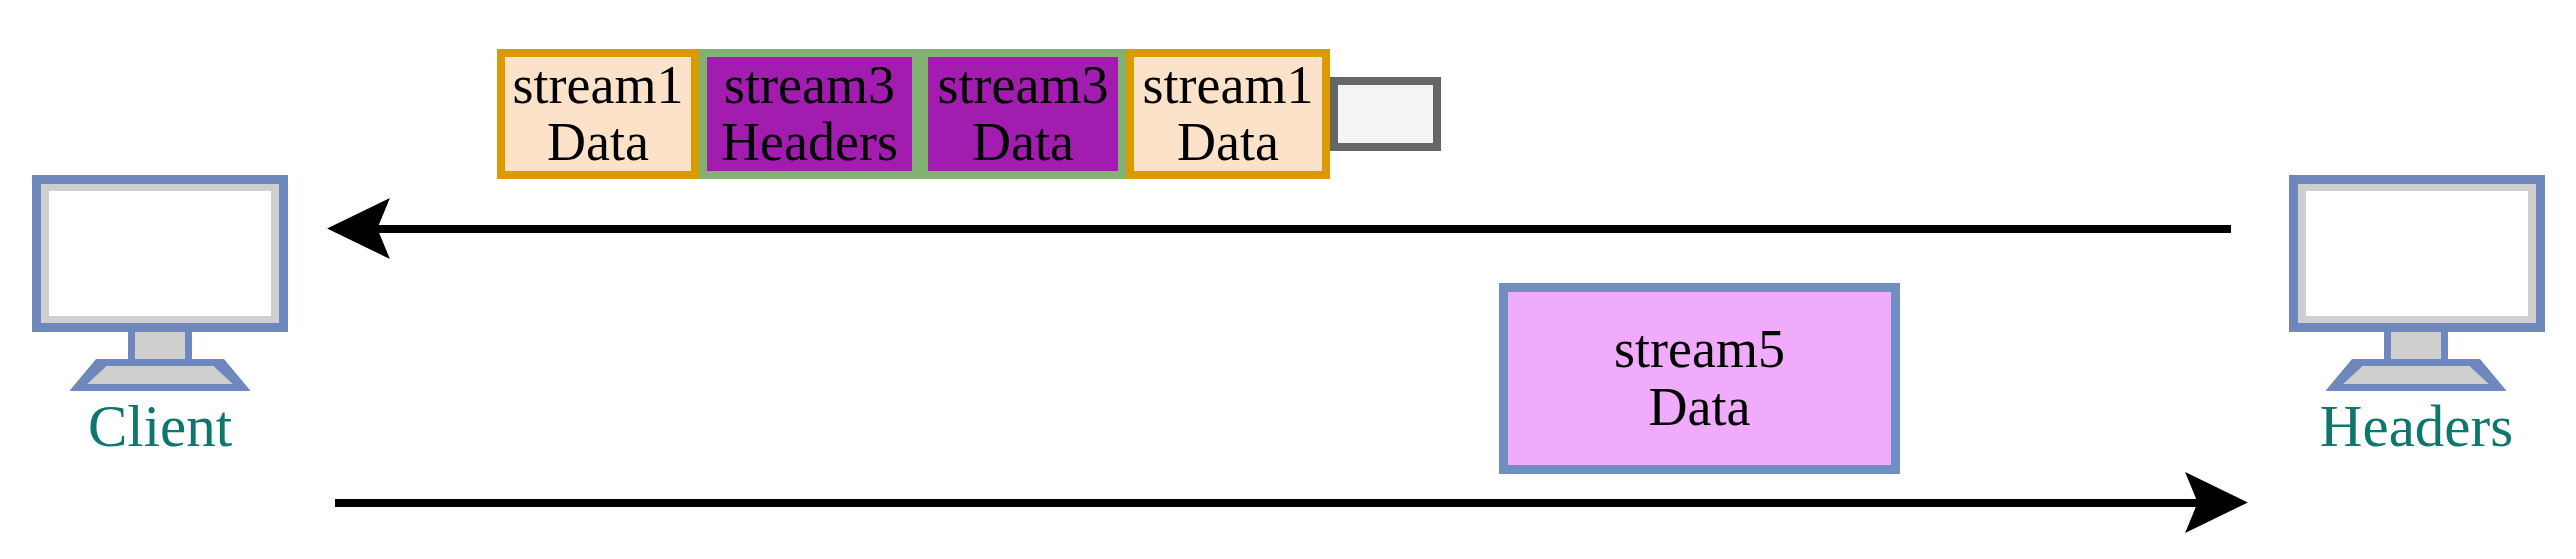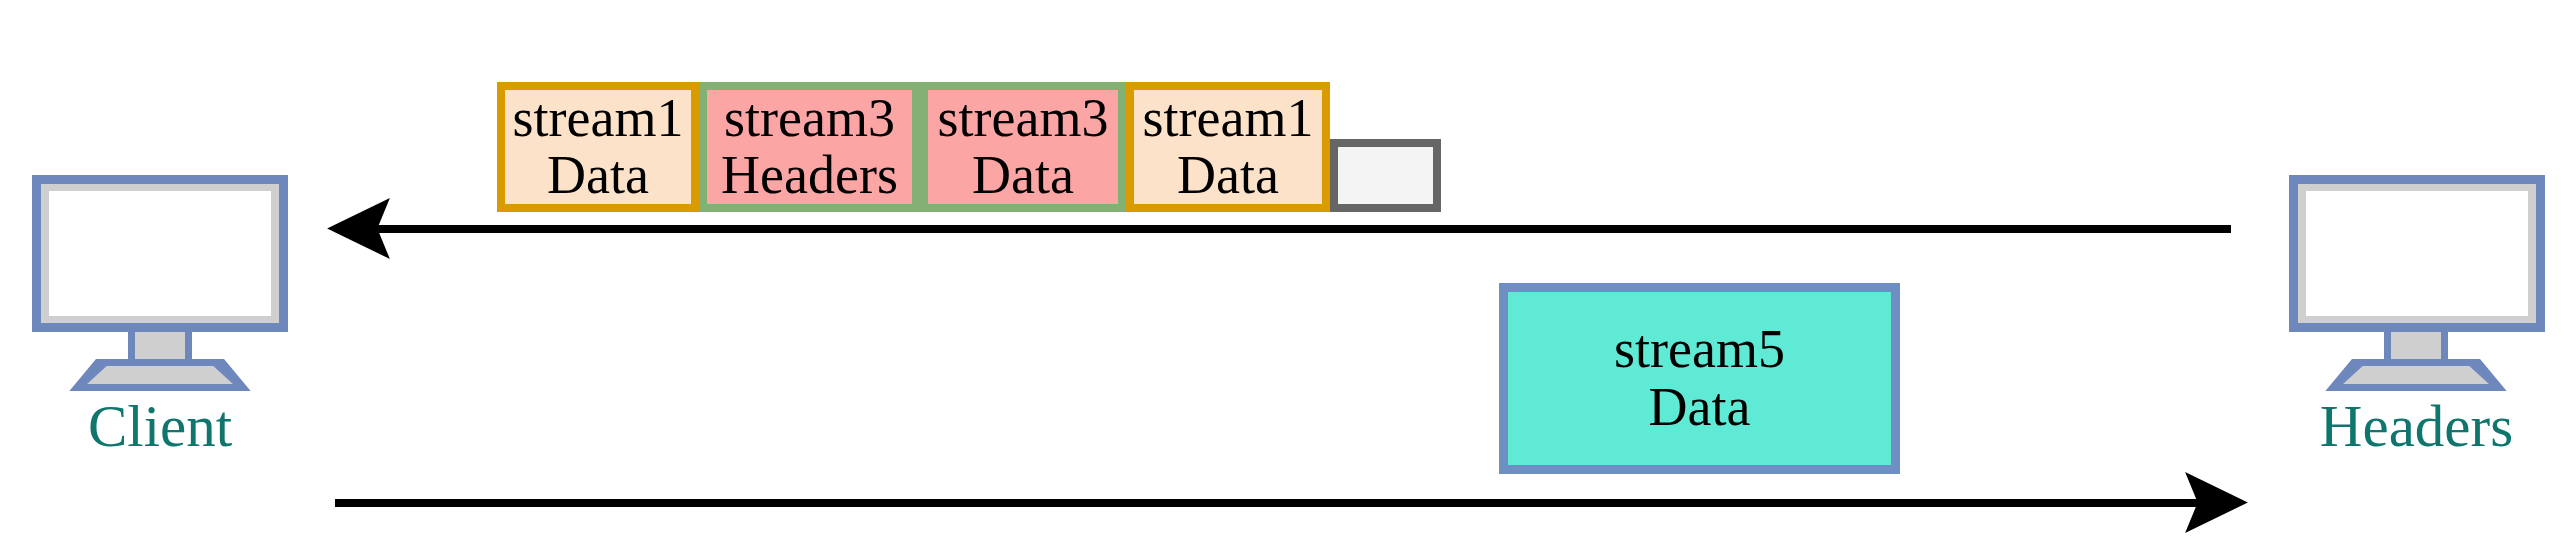--- a/index.html
+++ b/index.html
@@ -94,40 +94,40 @@
   #arrow-down-line { left: 335px; top: 499px; width: 1873px; }
   #arrow-down-head { left: 2185px; top: 472px; }
 
   
   #frame-row {
     position: absolute;
     left: 497px;
     top: 16px;
     height: 196px;
     display: flex;
-    align-items: flex-end;
+    align-items: center;
   }
   .frame-box {
     box-sizing: border-box;
     border: 8px solid #000;
     display: flex;
     flex-direction: column;
     align-items: center;
     justify-content: center;
     line-height: 1.06;
     font-size: 54px;
     color: #000000;
     white-space: nowrap;
     overflow: hidden;
   }
   .frame-box .line1 { display: block; }
   .frame-box .line2 { display: block; }
 
   .box-orange { border-color: #d99b00; background: #fce2c8; }
-  .box-green  { border-color: #82b173; background: #fca5a5; }
+  .box-green  { border-color: #82b173; background: #a21caf; }
   .box-gray   { border-color: #666666; background: #f4f4f4; }
 
   .box-w-226 { width: 202px; }
   .box-w-247 { width: 221px; }
   .box-w-230 { width: 206px; }
   .box-w-228 { width: 204px; }
   .box-w-124 { width: 111px; }
 
   .ellipsis-dots {
     font-size: 54px;
@@ -137,21 +137,21 @@
 
   
   #blue-frame {
     position: absolute;
     left: 1499px;
     top: 283px;
     width: 401px;
     height: 191px;
     box-sizing: border-box;
     border: 9.8px solid #6e8ec4;
-    background: #5eead4;
+    background: #f0abfc;
     display: flex;
     flex-direction: column;
     align-items: center;
     justify-content: center;
     line-height: 1.06;
     font-size: 54px;
     color: #000000;
     white-space: nowrap;
   }
 </style>

